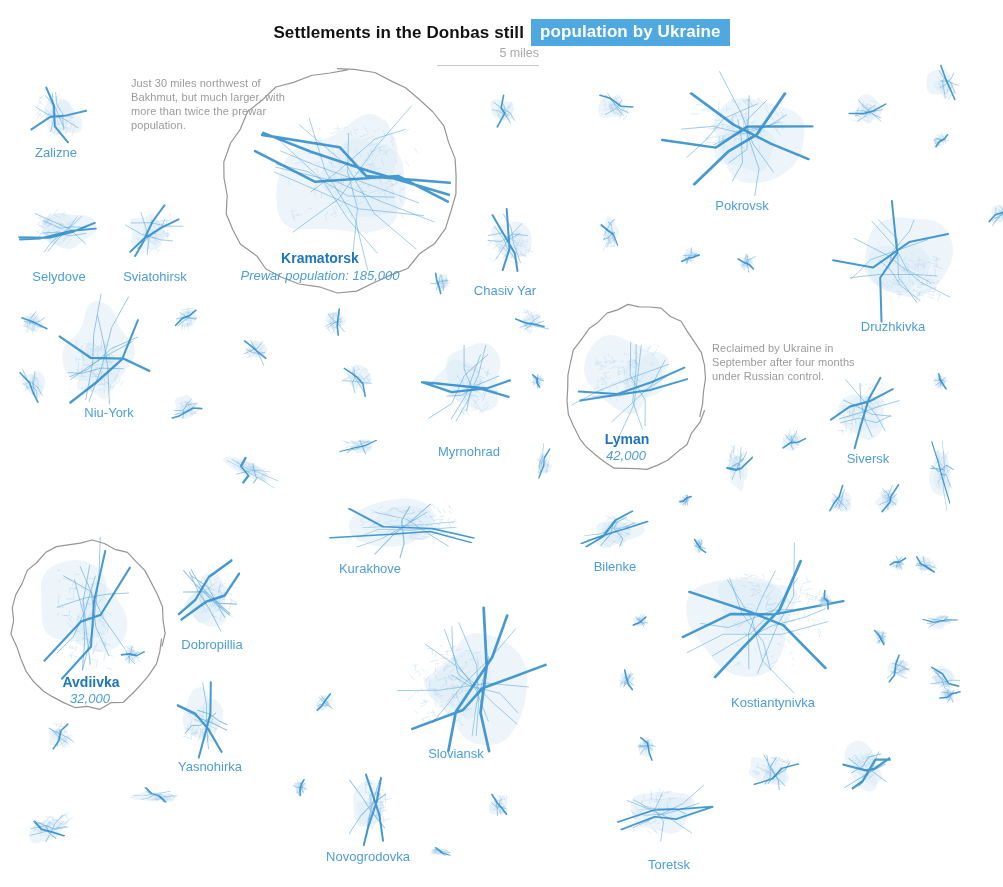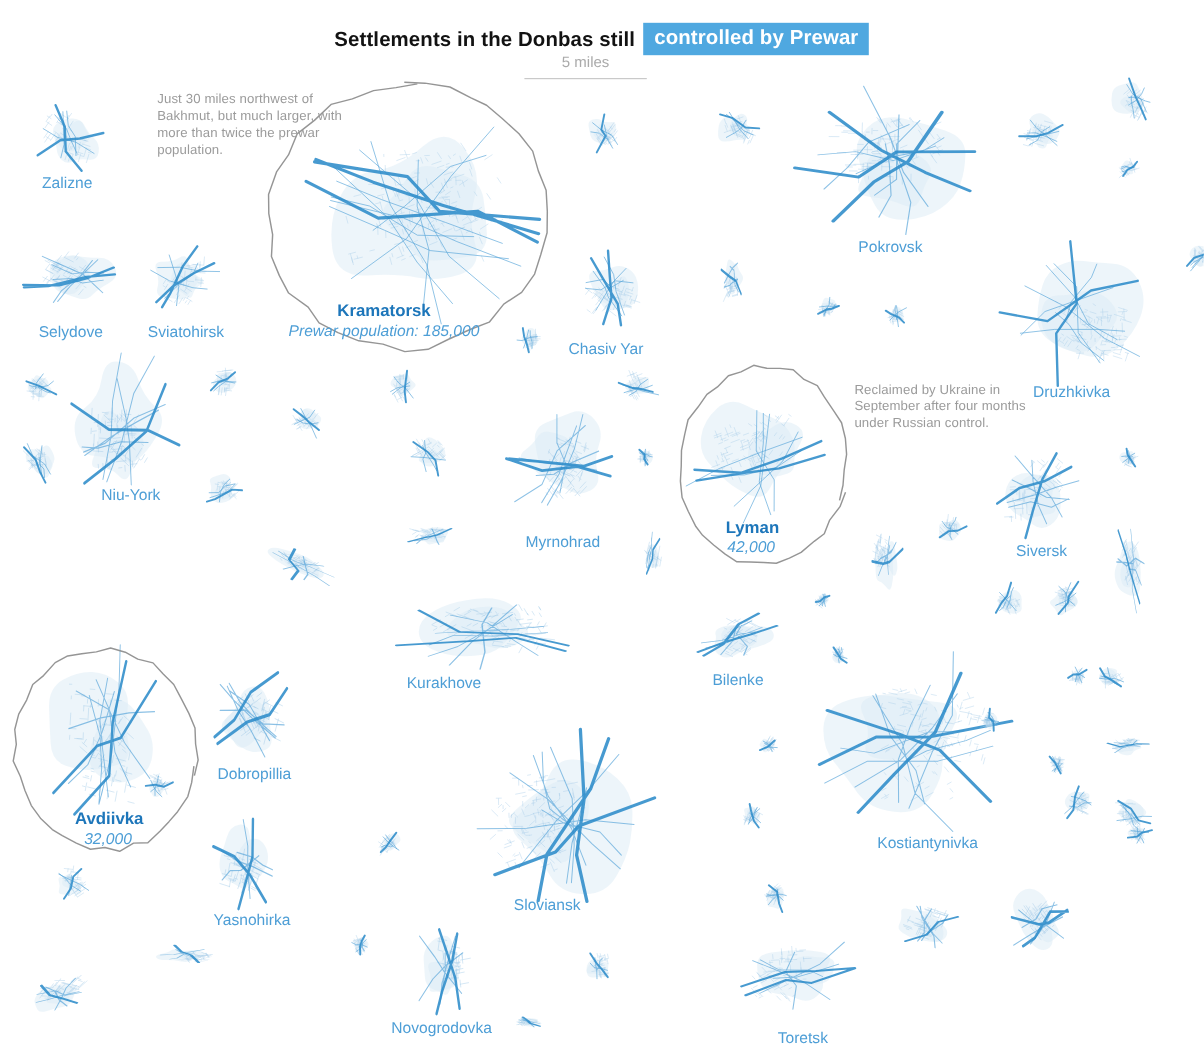--- a/index.html
+++ b/index.html
@@ -10,27 +10,27 @@
     --title:#121212; --accent:#4fa8e0; --label:#4d9ed6; --label-bold:#1d76ba;
     --annotation:#9b9b9b; --scale:#aaaaaa; --scale-line:#c9c9c9;
   }
   .stage{position:absolute;inset:0}
   #map{position:absolute;left:0;top:0;z-index:1}
   .header{position:absolute;top:7px;left:0;width:100%;text-align:center;z-index:6}
   .header h1{margin:12px;font-size:17px;font-weight:700;color:var(--title);
     display:inline-flex;align-items:center;gap:7px;letter-spacing:.1px}
   .badge{background:var(--accent);color:#ffffff;font-weight:700;font-size:17px;
     padding:2px 9px 4px 9px;line-height:1.25}
-  .scalebar{position:absolute;left:437px;top:43px;width:102px;text-align:center;z-index:6}
+  .scalebar{position:absolute;left:437px;top:43px;width:102px;text-align:right;z-index:6}
   .scalebar .lbl{color:var(--scale);font-size:12.5px}
   .scalebar .line{margin-top:4px;border-top:1px solid var(--scale-line);height:0}
   .note{position:absolute;z-index:5;color:var(--annotation);
     font-size:11px;line-height:1.27;letter-spacing:.1px}
   #note-kramatorsk{left:131px;top:77px;width:163px}
-  #note-lyman{left:712px;top:319px;width:148px}
+  #note-lyman{left:712px;top:342px;width:148px}
   #note-avdiivka{left:18px;top:466px;width:205px}
 </style>
 </head>
 <body style="--accent: #4fa8e0; --title: #121212; --label: #4d9ed6; --label-bold: #1d76ba; --annotation: #9b9b9b;">
 
 <div class="stage">
 
   <svg id="map" width="1003" height="887" viewBox="0 0 1003 887">
       <g transform="translate(57,115) scale(1,1)">
         <path d="M25.2 11.9Q24.2 19.1 16.1 18.0Q8.1 16.8 3.3 19.5Q-1.6 22.2 -5.5 18.3Q-9.4 14.4 -9.7 9.5Q-10.0 4.6 -12.3 -2.2Q-14.5 -9.0 -8.6 -12.8Q-2.8 -16.6 4.0 -16.2Q10.8 -15.8 13.6 -10.1Q16.4 -4.3 21.3 0.1Q26.3 4.6 25.2 11.9Z" fill="#dcebf6" opacity="0.5"></path>
@@ -637,21 +637,21 @@
       <text x="773" y="707" text-anchor="middle" font-family="&quot;Liberation Sans&quot;, sans-serif" font-size="13" font-weight="400" fill="#4d9ed6">Kostiantynivka</text>
       <text x="210" y="771" text-anchor="middle" font-family="&quot;Liberation Sans&quot;, sans-serif" font-size="13" font-weight="400" fill="#4d9ed6">Yasnohirka</text>
       <text x="456" y="758" text-anchor="middle" font-family="&quot;Liberation Sans&quot;, sans-serif" font-size="13" font-weight="400" fill="#4d9ed6">Sloviansk</text>
       <text x="368" y="861" text-anchor="middle" font-family="&quot;Liberation Sans&quot;, sans-serif" font-size="13" font-weight="400" fill="#4d9ed6">Novogrodovka</text>
       <text x="669" y="869" text-anchor="middle" font-family="&quot;Liberation Sans&quot;, sans-serif" font-size="13" font-weight="400" fill="#4d9ed6">Toretsk</text>
     </svg>
 
   <div class="header">
     <h1>
       <span>Settlements in the Donbas still</span>
-      <span class="badge">controlled by Prewar</span>
+      <span class="badge">population by Ukraine</span>
     </h1>
   </div>
 
   <div class="scalebar">
     <span class="lbl">5 miles</span>
     <div class="line"></div>
   </div>
 
   <div class="note" id="note-kramatorsk">Just 30 miles northwest of Bakhmut, but much larger, with more than twice the prewar population.</div>
   <div class="note" id="note-lyman">Reclaimed by Ukraine in September after four months under Russian control.</div>

